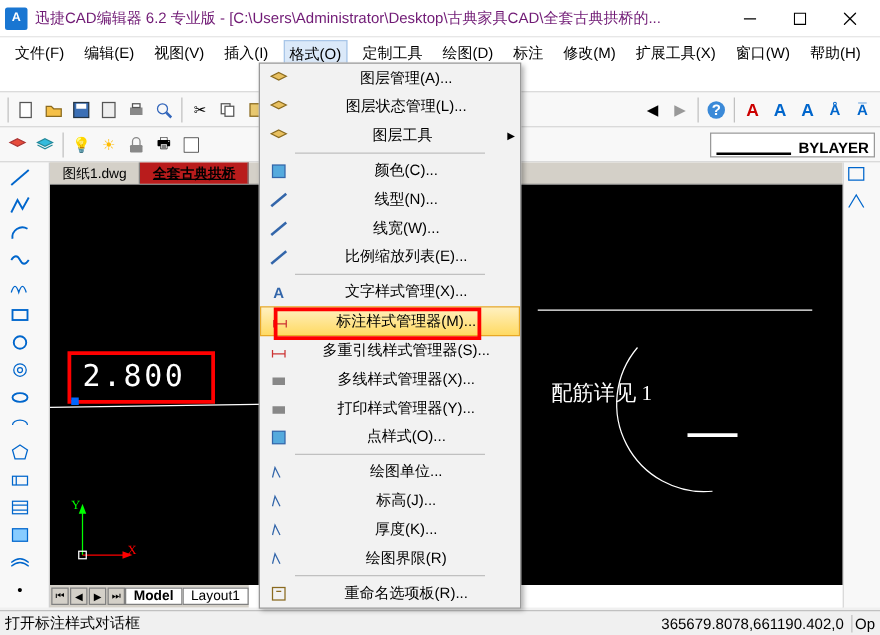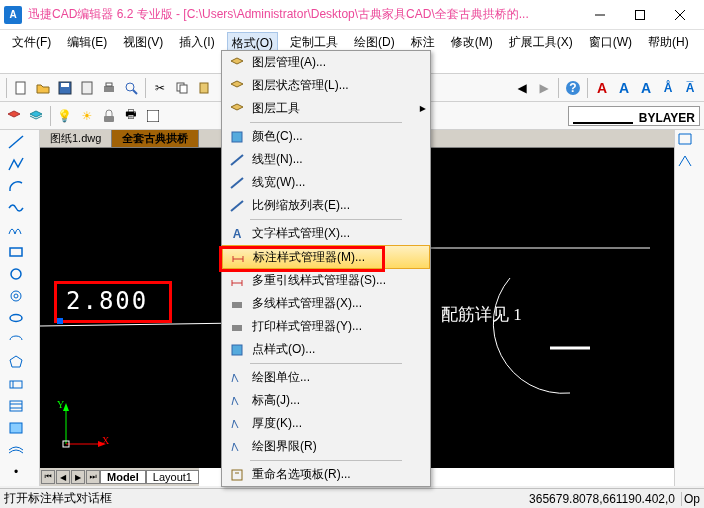--- a/index.html
+++ b/index.html
@@ -1,37 +1,37 @@
 <!DOCTYPE html>
 <html><head>
 <meta charset="utf-8">
 <style>
 * { margin: 0; padding: 0; box-sizing: border-box; font-family: "Microsoft YaHei", SimSun, sans-serif; font-size: 12px; }
 body { background: #f0f0f0; overflow: hidden; width: 704px; height: 508px; position: relative; }
 .titlebar { height: 30px; background: #fff; display: flex; align-items: center; padding: 0 4px; border-bottom: 1px solid #e0e0e0; }
 .titlebar .app-icon { width: 18px; height: 18px; background: #1976d2; border-radius: 2px; margin-right: 6px; display: flex; align-items: center; justify-content: center; color: #fff; font-size: 10px; font-weight: bold; }
-.titlebar .title-text { flex: 1; font-size: 12px; color: #ec4899; overflow: hidden; white-space: nowrap; }
+.titlebar .title-text { flex: 1; font-size: 12px; color: #701a75; overflow: hidden; white-space: nowrap; }
 .titlebar .win-btn { width: 40px; height: 28px; display: flex; align-items: center; justify-content: center; }
 .menubar { height: 44px; background: #fff; padding: 2px 8px; display: flex; flex-wrap: wrap; gap: 4px 8px; border-bottom: 1px solid #d0d0d0; text-align: center; }
 .menubar .menu-item { padding: 2px 4px; font-size: 12px; cursor: pointer; }
 .menubar .menu-item.active { background: #dbe9f9; border: 1px solid #a9c6e8; }
 .toolbar-row { height: 28px; background: #f8f8f8; display: flex; align-items: center; padding: 0 4px; gap: 2px; border-bottom: 1px solid #d0d0d0; }
 .tb-icon { width: 20px; height: 20px; display: inline-flex; align-items: center; justify-content: center; }
 .tb-sep { width: 1px; height: 20px; background: #c0c0c0; margin: 0 2px; }
 .main-area { display: flex; height: 356px; }
 .left-tools { width: 40px; background: #f8f8f8; display: flex; flex-direction: column; border-right: 1px solid #d0d0d0; padding: 2px; gap: 2px; overflow: hidden; }
 .left-tools .tool-btn { width: 28px; height: 20px; display: flex; align-items: center; justify-content: center; }
 .drawing-area { flex: 1; position: relative; background: #fff; }
 .tab-strip { height: 18px; background: #d4d0c8; display: flex; border-bottom: 1px solid #808080; }
 .doc-tab { padding: 1px 10px; font-size: 11px; border-right: 1px solid #808080; background: #d4d0c8; text-align: right; }
-.doc-tab.active { background: #a16207; font-weight: bold; }
+.doc-tab.active { background: #b91c1c; font-weight: bold; text-decoration: underline; }
 .canvas { position: absolute; top: 18px; left: 0; right: 0; bottom: 18px; background: #000; }
 .right-tools { width: 30px; background: #f8f8f8; border-left: 1px solid #d0d0d0; padding: 2px; display: flex; flex-direction: column; gap: 2px; }
 .right-tools .tool-btn { width: 24px; height: 20px; }
-.dropdown-menu { position: absolute; left: 221px; top: 50px; width: 210px; background: #f2f2f2; border: 1px solid #999; box-shadow: 2px 2px 4px rgba(0,0,0,0.3); z-index: 100; }
+.dropdown-menu { position: absolute; left: 207px; top: 50px; width: 210px; background: #f2f2f2; border: 1px solid #999; box-shadow: 2px 2px 4px rgba(0,0,0,0.3); z-index: 100; text-align: center; }
 .dropdown-menu .menu-row { display: flex; align-items: center; height: 23px; padding: 0 4px; }
 .dropdown-menu .menu-row.highlighted { background: linear-gradient(#fff0c0, #ffda63); border: 1px solid #e8a825; height: 24px; }
 .dropdown-menu .menu-row .mi-icon { width: 22px; display: flex; align-items: center; justify-content: center; }
 .dropdown-menu .menu-row .mi-label { flex: 1; font-size: 12px; padding-left: 4px; }
 .dropdown-menu .menu-sep { height: 1px; background: #c0c0c0; margin: 2px 28px 2px 28px; }
 .red-box { position: absolute; border: 3px solid #f00; }
 .highlight-menu-border { position: absolute; left: 219px; top: 246px; width: 166px; height: 26px; border: 3px solid #f00; z-index: 101; pointer-events: none; }
 .statusbar { position: absolute; bottom: 0; left: 0; right: 0; height: 20px; background: #f0f0f0; border-top: 1px solid #c0c0c0; display: flex; align-items: center; font-size: 12px; padding: 0 4px; gap: 2px; }
 .statusbar .status-cell { padding: 0 6px; border-right: 1px solid #c0c0c0; }
 .bottom-tabs { position: absolute; bottom: 0; left: 0; height: 18px; display: flex; background: #d4d0c8; align-items: center; }

